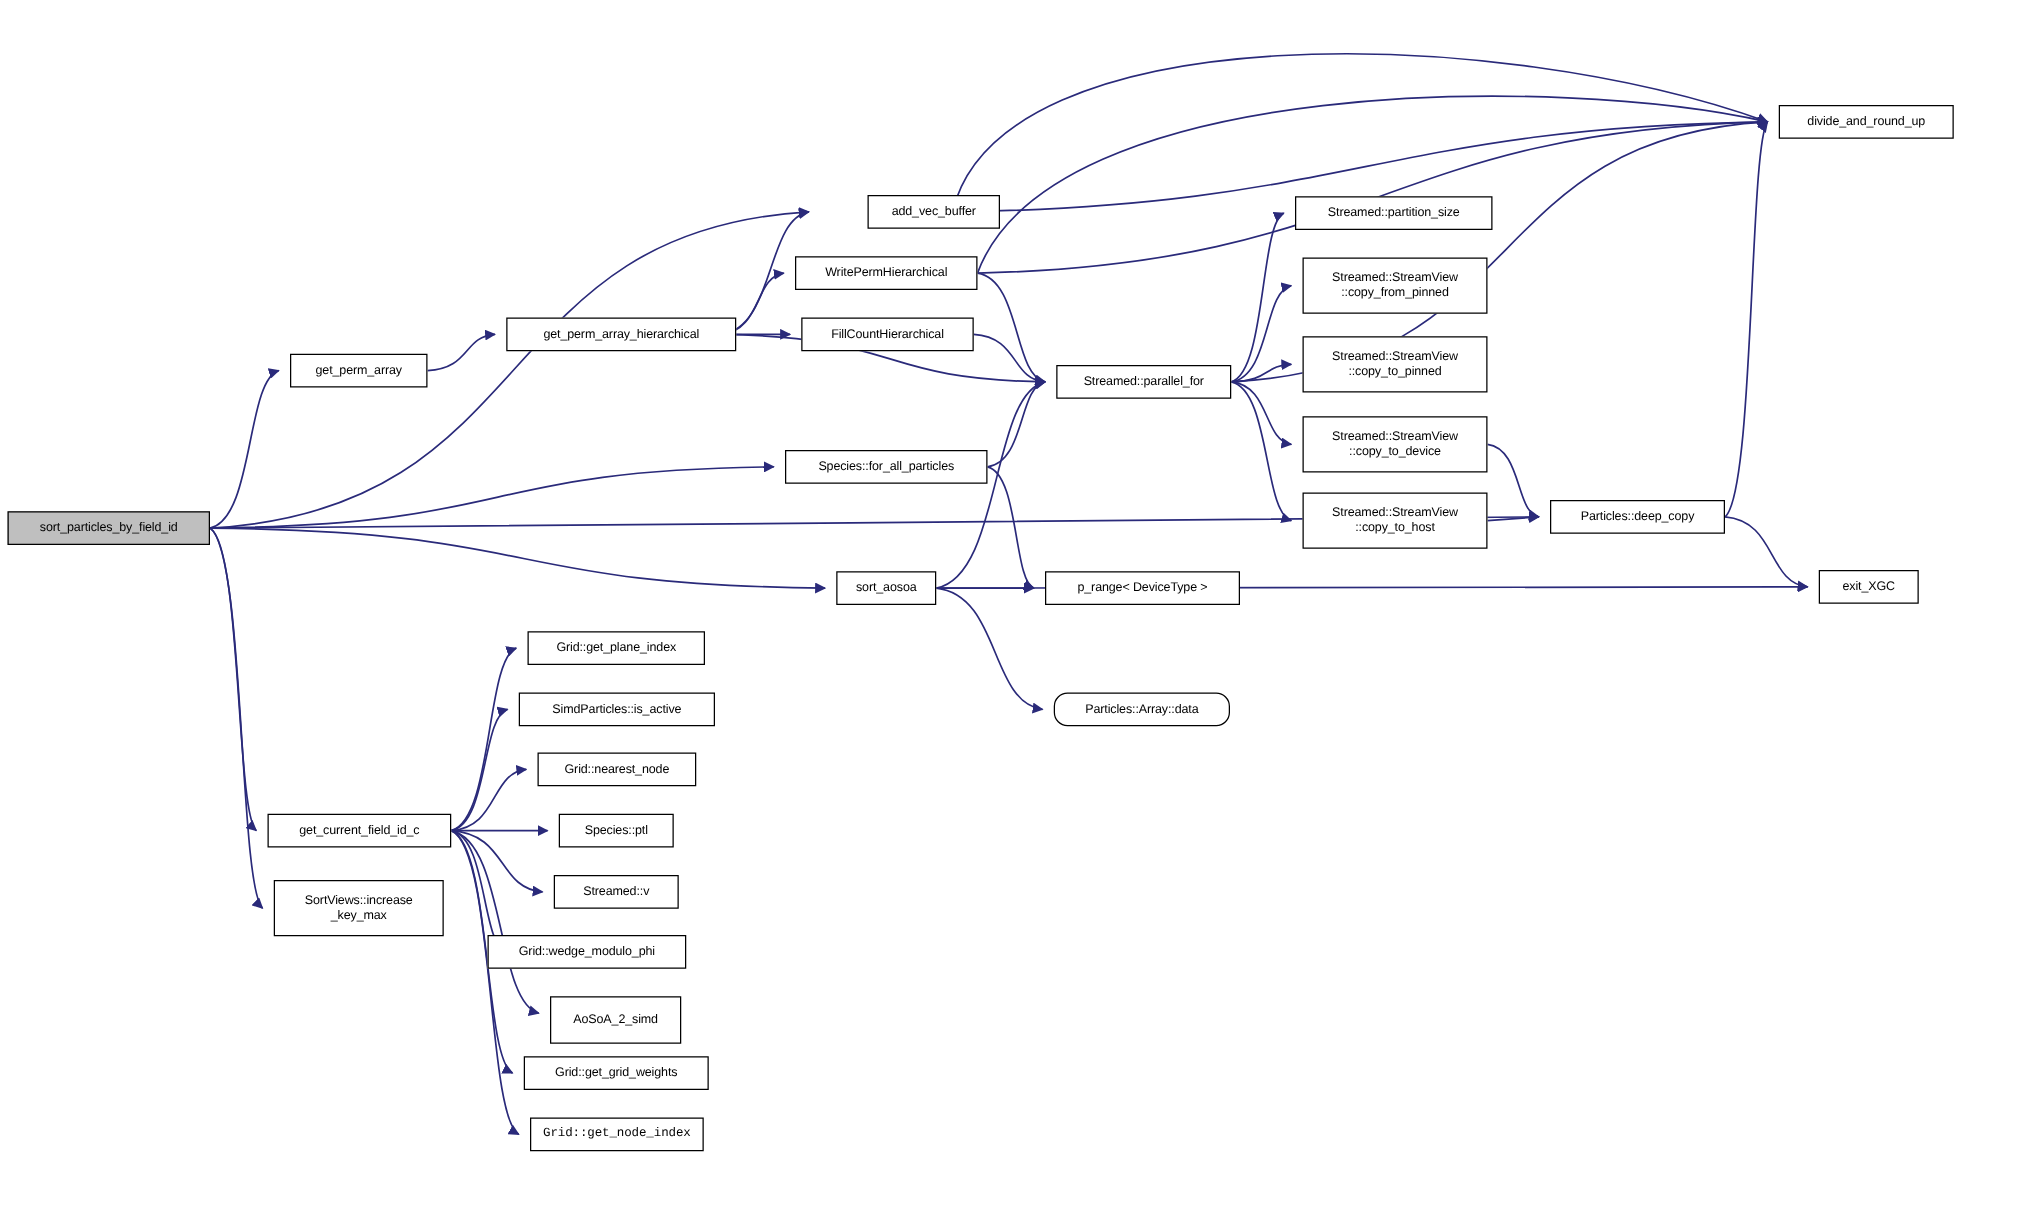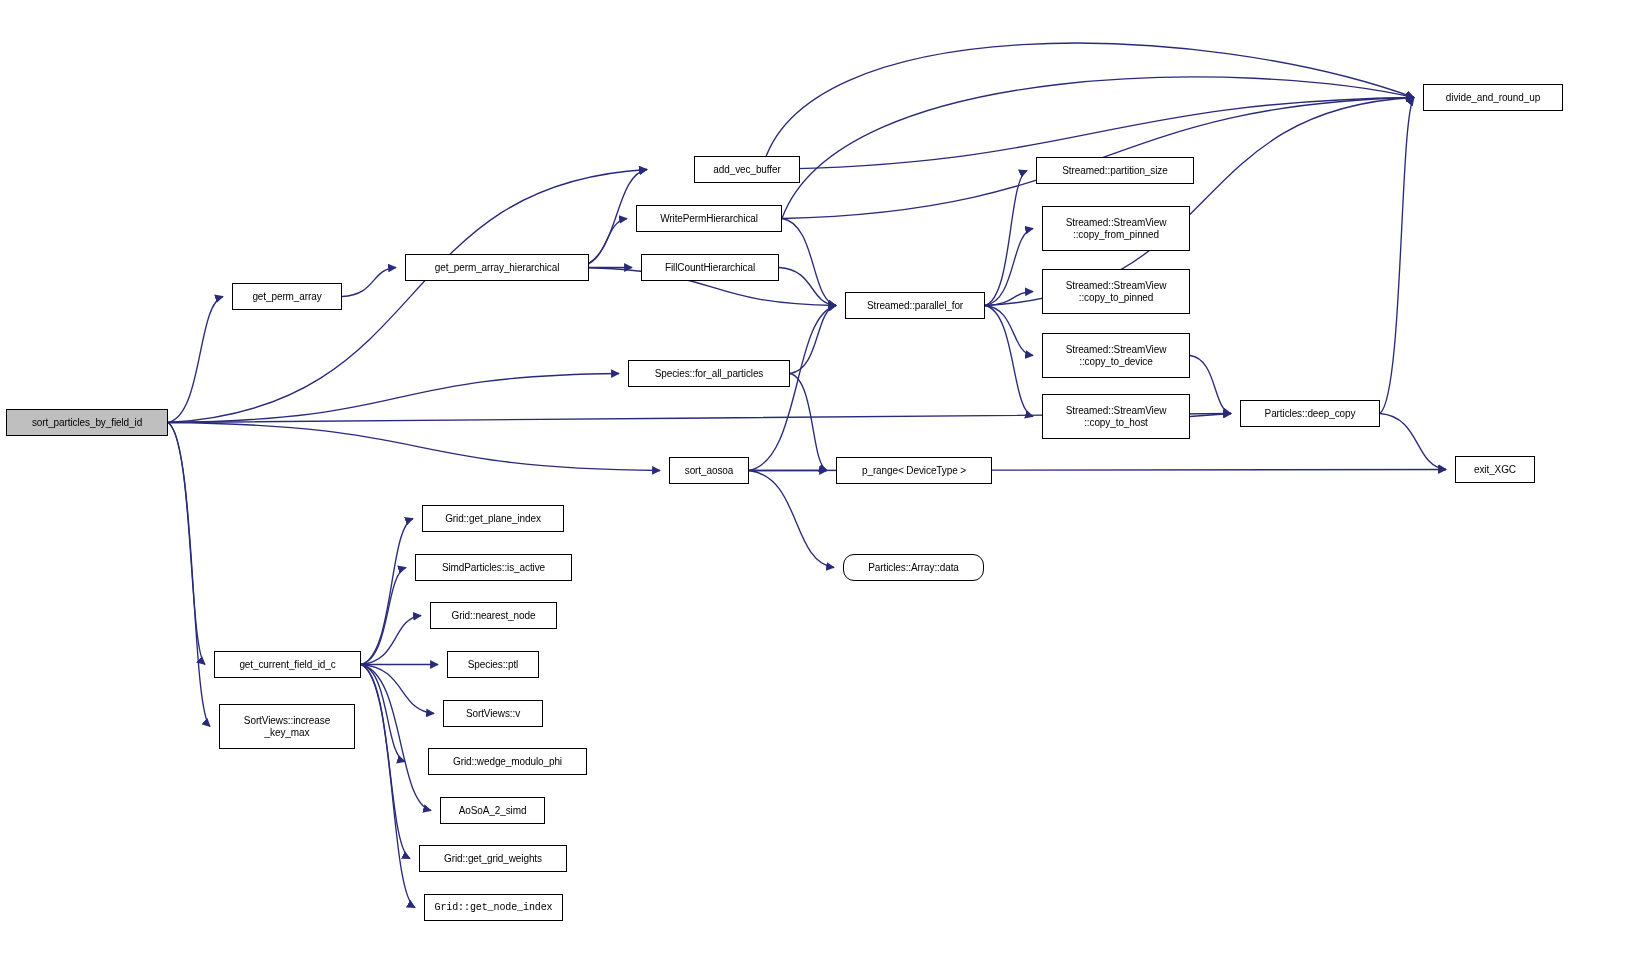--- a/index.html
+++ b/index.html
@@ -126,22 +126,22 @@
       <div class="node two-line" style="left: 1042px; top: 394px; width: 148px; height: 45px;">Streamed::StreamView
 ::copy_to_host</div>
       <div class="node" style="left: 1240px; top: 400px; width: 140px; height: 27px;">Particles::deep_copy</div>
       <div class="node" style="left: 1423px; top: 84px; width: 140px; height: 27px;">divide_and_round_up</div>
       <div class="node" style="left: 1455px; top: 456px; width: 80px; height: 27px;">exit_XGC</div>
       <div class="node" style="left: 422px; top: 505px; width: 142px; height: 27px;">Grid::get_plane_index</div>
       <div class="node" style="left: 415px; top: 554px; width: 157px; height: 27px;">SimdParticles::is_active</div>
       <div class="node" style="left: 430px; top: 602px; width: 127px; height: 27px;">Grid::nearest_node</div>
       <div class="node" style="left: 214px; top: 651px; width: 147px; height: 27px;">get_current_field_id_c</div>
       <div class="node" style="left: 447px; top: 651px; width: 92px; height: 27px;">Species::ptl</div>
-      <div class="node" style="left: 443px; top: 700px; width: 100px; height: 27px;">SortViews::v</div>
+      <div class="node" style="left: 443px; top: 700px; width: 100px; height: 27px;">Streamed::v</div>
       <div class="node two-line" style="left: 219px; top: 704px; width: 136px; height: 45px;">SortViews::increase
 _key_max</div>
-      <div class="node" style="left: 428px; top: 748px; width: 159px; height: 27px;">Grid::wedge_modulo_phi</div>
-      <div class="node" style="left: 440px; top: 797px; width: 105px; height: 27px;">AoSoA_2_simd</div>
+      <div class="node" style="left: 390px; top: 748px; width: 159px; height: 27px;">Grid::wedge_modulo_phi</div>
+      <div class="node" style="left: 440px; top: 797px; width: 105px; height: 38px;">AoSoA_2_simd</div>
       <div class="node" style="left: 419px; top: 845px; width: 148px; height: 27px;">Grid::get_grid_weights</div>
       <div class="node" style="left: 424px; top: 894px; width: 139px; height: 27px; font-family: Liberation Mono, monospace;">Grid::get_node_index</div>
     </div>
 
 </div>
 
 </body></html>

